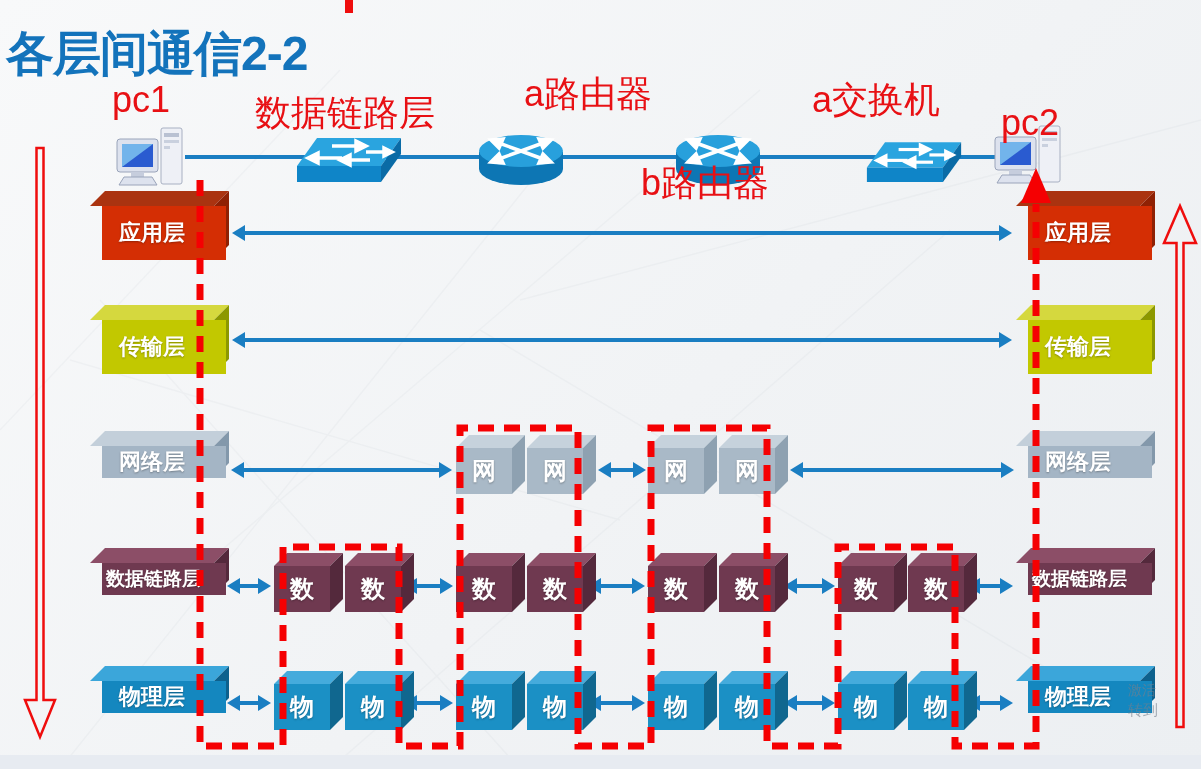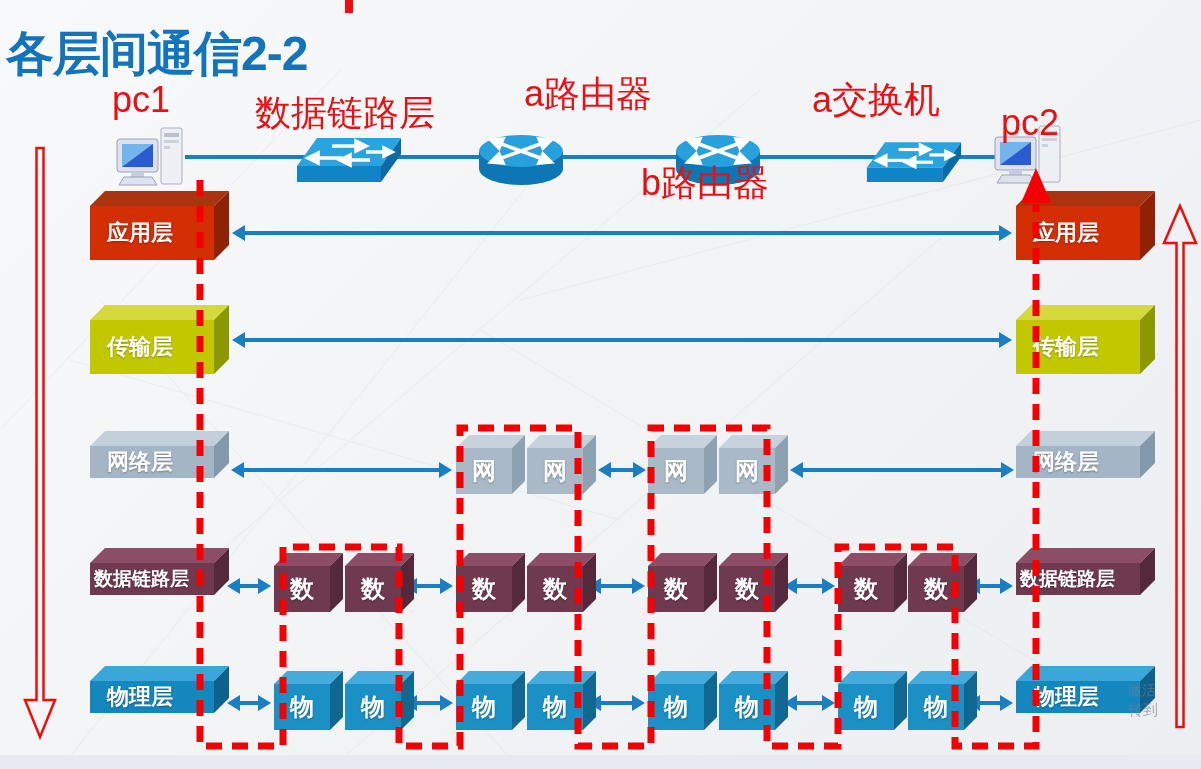--- a/index.html
+++ b/index.html
@@ -33,21 +33,21 @@
   }
   .box3d .top{
     position:absolute;left:0;top:0;width:calc(100% - var(--d));height:var(--d);
     background:var(--t);transform:skewX(-45deg);transform-origin:0 100%;
   }
   .box3d .side{
     position:absolute;right:0;top:var(--d);width:var(--d);height:calc(100% - var(--d));
     background:var(--s);transform:skewY(-45deg);transform-origin:0 0;
   }
   .bigbox{width:139px;height:69px;}
-  .bigbox .front{font-size:22px;padding-left:17px;box-sizing:border-box;}
+  .bigbox .front{font-size:22px;padding-left:17px;box-sizing:border-box;margin-left:12px;}
   .bigbox.short{height:47px;}
   .bigbox.dlink .front{font-size:19px;padding-left:4px;}
   .cube{width:69px;height:59px;--d:13px;}
   .cube .front{justify-content:center;font-size:24px;padding-left:0;}
 
   .c-app{--f:#d42e04;--t:#aa3310;--s:#8f2104;}
   .c-tra{--f:#c2c800;--t:#d5d83e;--s:#8c9800;}
   .c-net{--f:#a4b5c5;--t:#c3cfda;--s:#8398ab;}
   .c-dl {--f:#6f3950;--t:#8c4e67;--s:#54293c;}
   .c-ph {--f:#1487bf;--t:#3ba6da;--s:#0d618d;}

